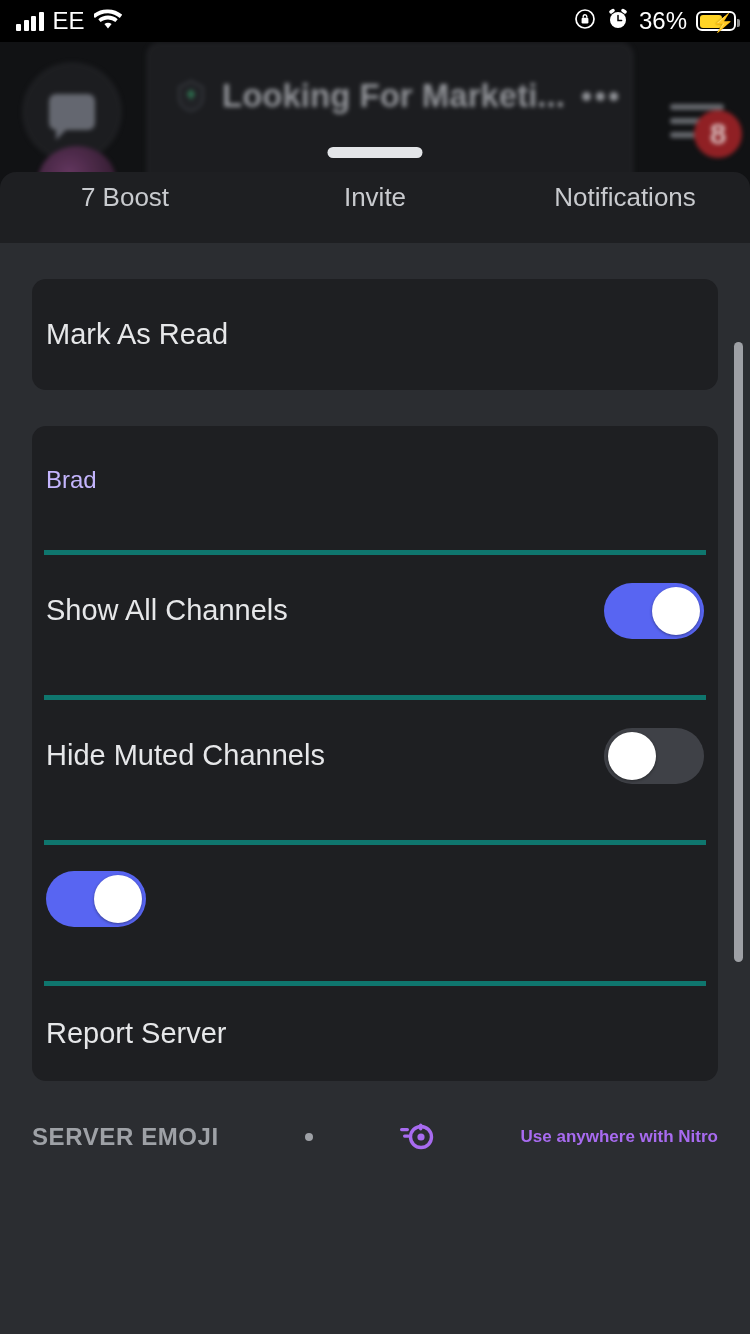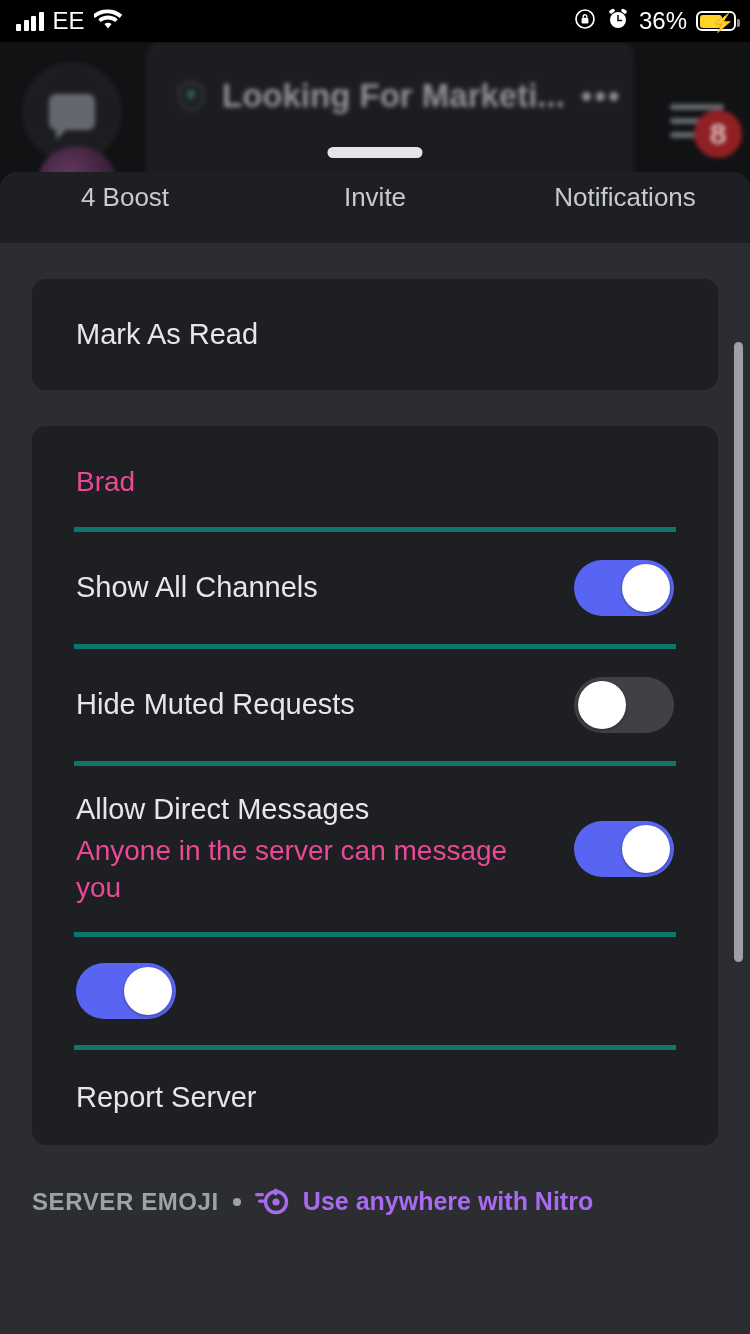--- a/index.html
+++ b/index.html
@@ -79,45 +79,45 @@
   .actionbar .act { flex:1; text-align:center; font-size:26px; color:#c8cace; font-weight:400; }
 
   
   .sheet { position:absolute; top:243px; left:0; width:750px; height:1091px;
            background:#2B2D31; z-index:6; overflow:hidden; }
 
   .card { margin:0 32px; background:#1E1F22; border-radius:14px; }
   .card.first { margin-top:36px; }
   .card.second { margin-top:36px; }
 
-  .row { position:relative; padding:0 42px; }
+  .row { position:relative; padding:0 12px;margin-top:28px; }
   .row-inner { display:flex; align-items:center; justify-content:space-between;
                gap:20px; padding:0 2px; }
   .row + .row .row-inner { border-top:5px solid #0f766e; }
 
   .row-pad { padding-top:34px; padding-bottom:34px; }
   .row-text { flex:1; min-width:0; }
   .r-title { font-size:29px; color:#e6e7e9; font-weight:500; line-height:1.22; }
   .r-title.danger { color:#F2767F; }
-  .r-sub { font-size:28px; color:#ec4899; line-height:1.3; margin-top:6px; }
+  .r-sub { font-size:24px; color:#c4b5fd; line-height:1.3; margin-top:6px; }
 
   .toggle { flex:none; width:100px; height:56px; border-radius:28px; position:relative; }
   .toggle.on { background:#5865F2; }
   .toggle.off { background:#3F4147; }
   .toggle .knob { position:absolute; top:4px; width:48px; height:48px; border-radius:50%;
                   background:#fff; box-shadow:0 1px 3px rgba(0,0,0,.4); }
   .toggle.on .knob { right:4px; }
   .toggle.off .knob { left:4px; }
 
   
-  .emoji-head { display:flex; align-items:center; gap:14px; margin:42px 32px 18px 32px; }
+  .emoji-head { display:flex; align-items:center; gap:14px; margin:42px 32px 18px 32px;justify-content:space-between; }
   .emoji-head .lbl { font-size:24px; font-weight:700; color:#9ea1a6; letter-spacing:.6px; }
   .emoji-head .dot { width:8px; height:8px; border-radius:50%; background:#9ea1a6; }
   .nitro-ico { width:34px; height:28px; flex:none; }
-  .emoji-head .nitro-txt { font-size:25px; font-weight:700; color:#A86BF0; }
+  .emoji-head .nitro-txt { font-size:17px; font-weight:700; color:#A86BF0; }
 
   
   .scrollbar { position:absolute; right:7px; top:342px; width:9px; height:620px;
                border-radius:5px; background:#9ea0a5; z-index:20; }
 </style>
 </head>
 <body>
 
 <div id="screen">
 
@@ -196,21 +196,21 @@
           <span></span>
           <span></span>
       </div>
       <div class="badge8">8</div>
     </div>
   </div>
 
   <div class="grabber"></div>
 
   <div class="actionbar">
-    <div class="act">4 Boost</div>
+    <div class="act">7 Boost</div>
     <div class="act">Invite</div>
     <div class="act">Notifications</div>
   </div>
 
   <div class="sheet">
 
     <div class="card first">
       <div class="row">
         <div class="row-inner row-pad" style="padding-top:38px;padding-bottom:38px;">
           <div class="row-text">
@@ -237,39 +237,28 @@
           </div>
           <div class="toggle on">
               <span class="knob"></span>
             </div>
         </div>
       </div>
 
       <div class="row">
         <div class="row-inner" style="padding-top:28px;padding-bottom:28px;">
           <div class="row-text">
-            <div class="r-title">Hide Muted Requests</div>
+            <div class="r-title">Hide Muted Channels</div>
           </div>
           <div class="toggle off">
               <span class="knob"></span>
             </div>
         </div>
       </div>
 
-      <div class="row">
-        <div class="row-inner" style="padding-top:26px;padding-bottom:26px;">
-          <div class="row-text">
-            <div class="r-title">Allow Direct Messages</div>
-            <div class="r-sub">Anyone in the server can message you</div>
-          </div>
-          <div class="toggle on">
-              <span class="knob"></span>
-            </div>
-        </div>
-      </div>
 
       <div class="row">
         <div class="row-inner" style="padding-top:26px;padding-bottom:26px;">
           <div class="toggle on">
               <span class="knob"></span>
             </div>
         </div>
       </div>
 
       <div class="row">

